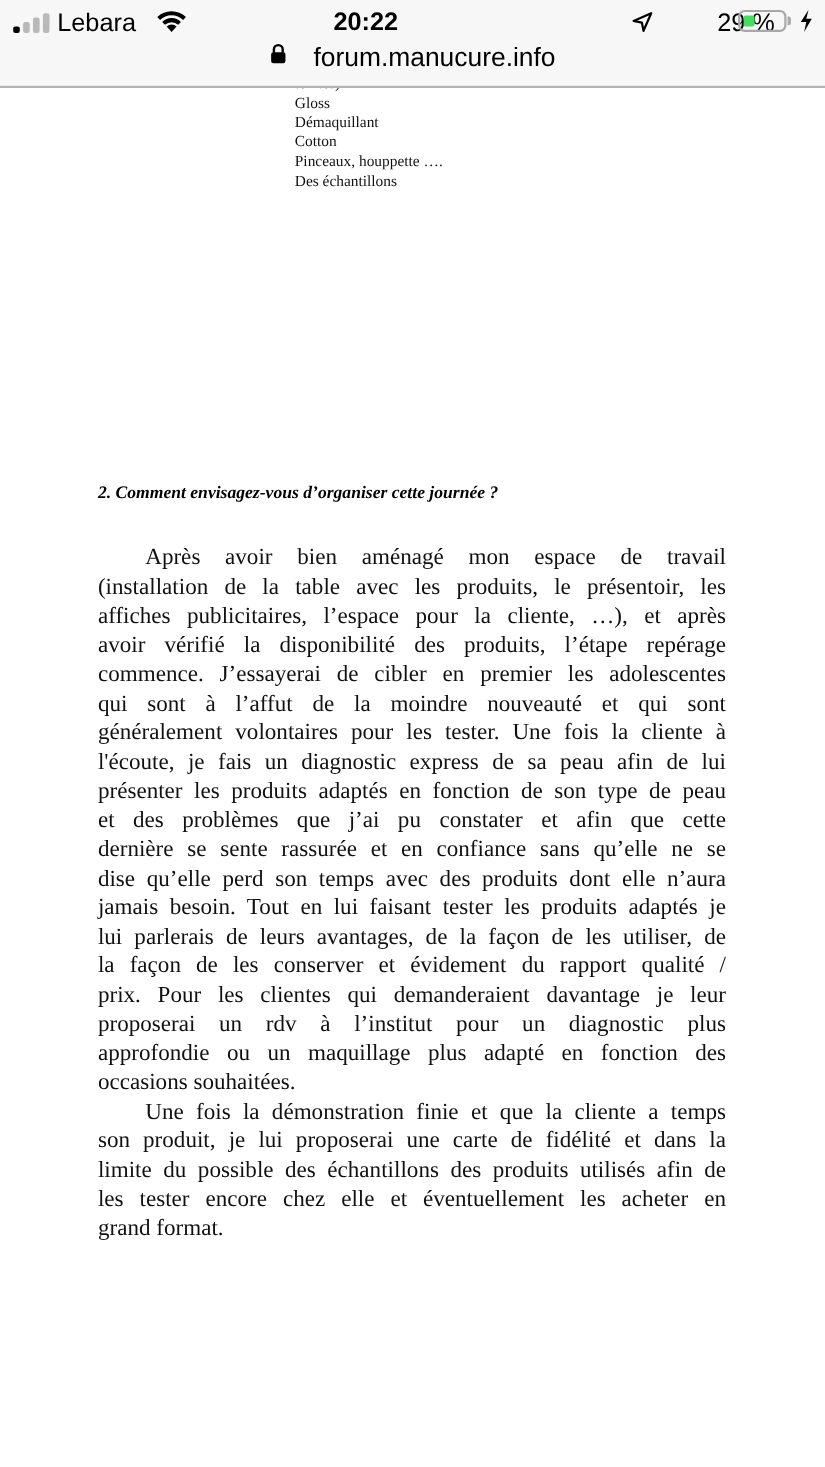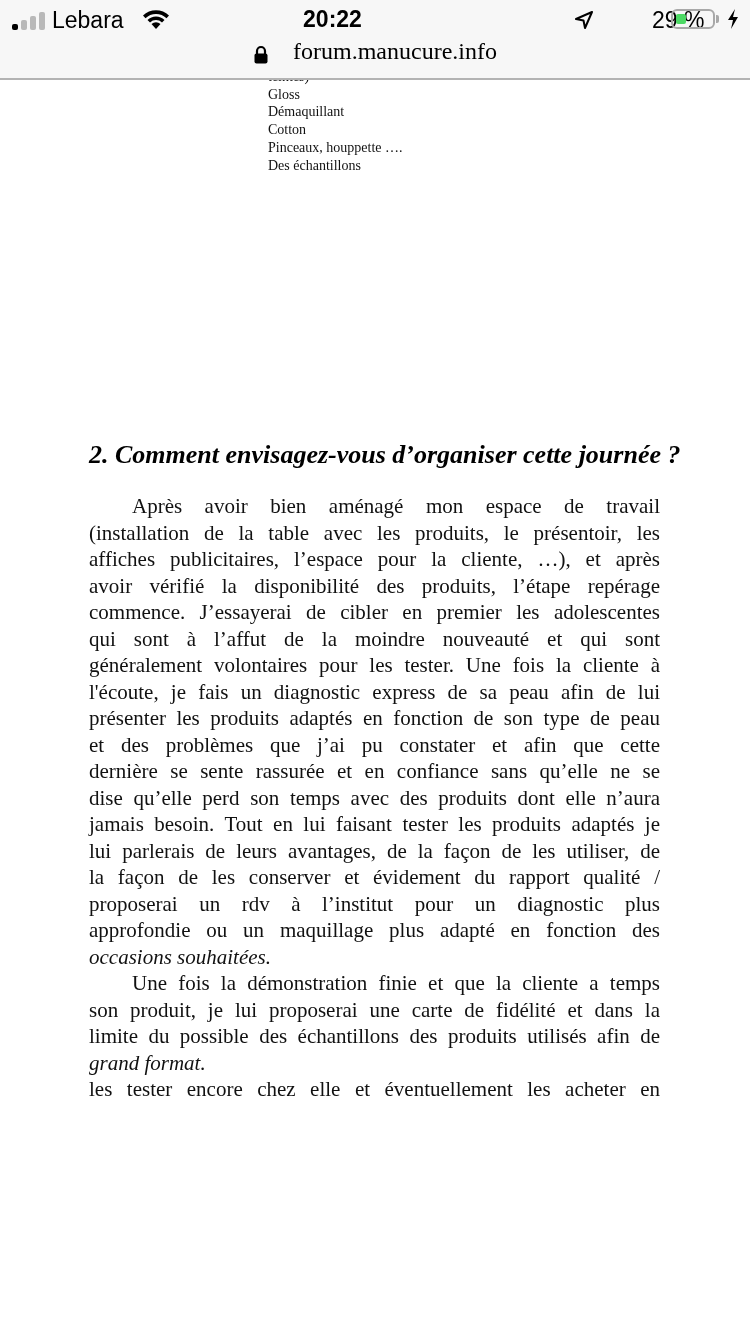--- a/index.html
+++ b/index.html
@@ -30,37 +30,37 @@
   .loc { position: absolute; left: 574px; top: 10px; width: 20px; height: 20px; }
   .battery-pct { position: absolute; left: 607px; top: 7px; font-size: 23px; margin-left: 45px; }
   .battery { position: absolute; left: 671px; top: 9px; width: 44px; height: 20px; border: 2px solid #a8a8a8; border-radius: 6px; box-sizing: border-box; }
   .battery .fill { position: absolute; left: 3px; top: 3px; height: 10px; background: #4cd964; border-radius: 2px; }
   .battery-nub { position: absolute; left: 716px; top: 15px; width: 3px; height: 8px; background: #a8a8a8; border-radius: 0 2px 2px 0; }
   .bolt { position: absolute; left: 726px; top: 9px; width: 14px; height: 20px; }
   .url-bar {
     position: absolute; left: 0; top: 38px; width: 750px; height: 34px;
     text-align: center; font-family: "Liberation Sans", sans-serif; font-size: 24px; color: #000;
   }
-  .url-inner { display: inline-flex; align-items: flex-end; gap: 24px; font-family: Liberation Serif, serif; }
+  .url-inner { display: inline-flex; align-items: flex-start; gap: 24px; }
   .lock { width: 16px; height: 20px; position: relative; display: inline-block; }
 
   
   .page { position: absolute; left: 0; top: 0; width: 750px; height: 1334px; }
   .list { position: absolute; left: 268px; top: 68px; font-size: 14px; line-height: 17.7px; color: #111; }
   .list div { white-space: nowrap; }
   .heading {
-    position: absolute; left: 89px; top: 440px; font-size: 26px;
+    position: absolute; left: 89px; top: 440px; font-size: 16px;
     font-weight: bold; font-style: italic; color: #000; white-space: nowrap;
   }
   .body-text { position: absolute; left: 89px; top: 493px; width: 571px; font-size: 21px; color: #111; }
   .ln {
     height: 26.5px; line-height: 26.5px; white-space: nowrap;
     text-align: justify; text-align-last: justify;
   }
-  .ln.last { text-align-last: left; font-style: italic; }
+  .ln.last { text-align-last: left; }
   .ln.indent { padding-left: 43px; }
 </style>
 </head>
 <body>
 
 <div class="page">
   <div class="list">
     <div>teintes)</div>
     <div>Gloss</div>
     <div>Démaquillant</div>
@@ -81,30 +81,31 @@
       <div class="ln">qui sont à l’affut de la moindre nouveauté et qui sont</div>
       <div class="ln">généralement volontaires pour les tester. Une fois la cliente à</div>
       <div class="ln">l'écoute, je fais un diagnostic express de sa peau afin de lui</div>
       <div class="ln">présenter les produits adaptés en fonction de son type de peau</div>
       <div class="ln">et des problèmes que j’ai pu constater et afin que cette</div>
       <div class="ln">dernière se sente rassurée et en confiance sans qu’elle ne se</div>
       <div class="ln">dise qu’elle perd son temps avec des produits dont elle n’aura</div>
       <div class="ln">jamais besoin.  Tout en lui faisant tester les produits adaptés je</div>
       <div class="ln">lui parlerais de leurs avantages, de la façon de les utiliser, de</div>
       <div class="ln">la façon de les conserver et évidement du rapport qualité /</div>
+      <div class="ln">prix. Pour les clientes qui demanderaient davantage je leur</div>
       <div class="ln">proposerai un rdv à l’institut pour un diagnostic plus</div>
       <div class="ln">approfondie ou un maquillage plus adapté en fonction des</div>
       <div class="ln last">occasions souhaitées.</div>
     </div>
     <div>
       <div class="ln indent">Une fois la démonstration finie et que la cliente a temps</div>
       <div class="ln">son produit, je lui proposerai une carte de fidélité et dans la</div>
       <div class="ln">limite du possible des échantillons des produits utilisés afin de</div>
+      <div class="ln">les tester encore chez elle et éventuellement les acheter en</div>
       <div class="ln last">grand format.</div>
-      <div class="ln">les tester encore chez elle et éventuellement les acheter en</div>
     </div>
   </div>
 </div>
 
 <div class="chrome">
   <div class="status-bar">
     <div class="signal">
       <span class="b1"></span>
         <span class="b2"></span>
         <span class="b3"></span>

